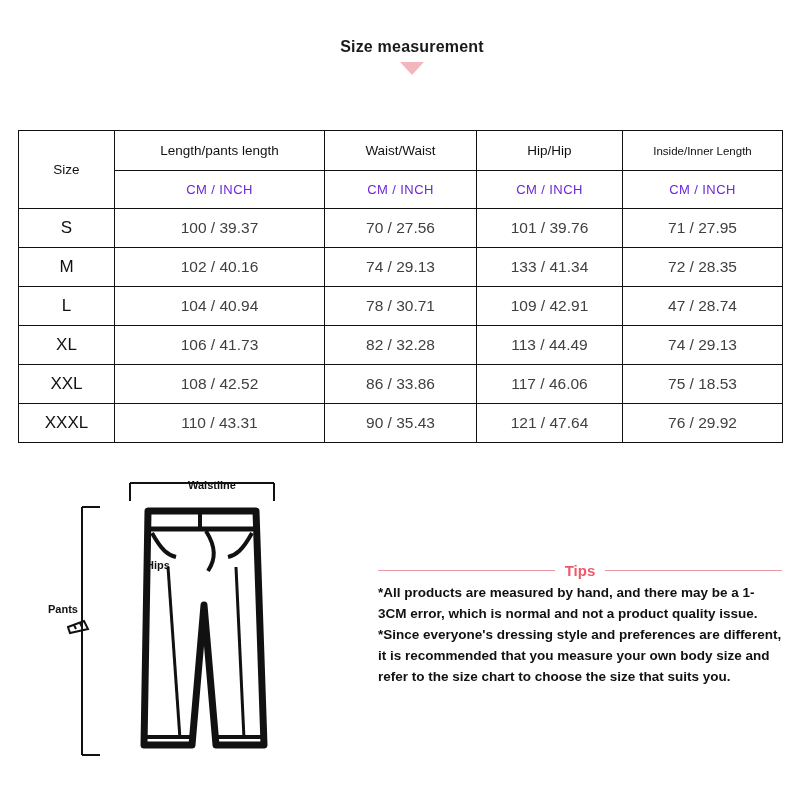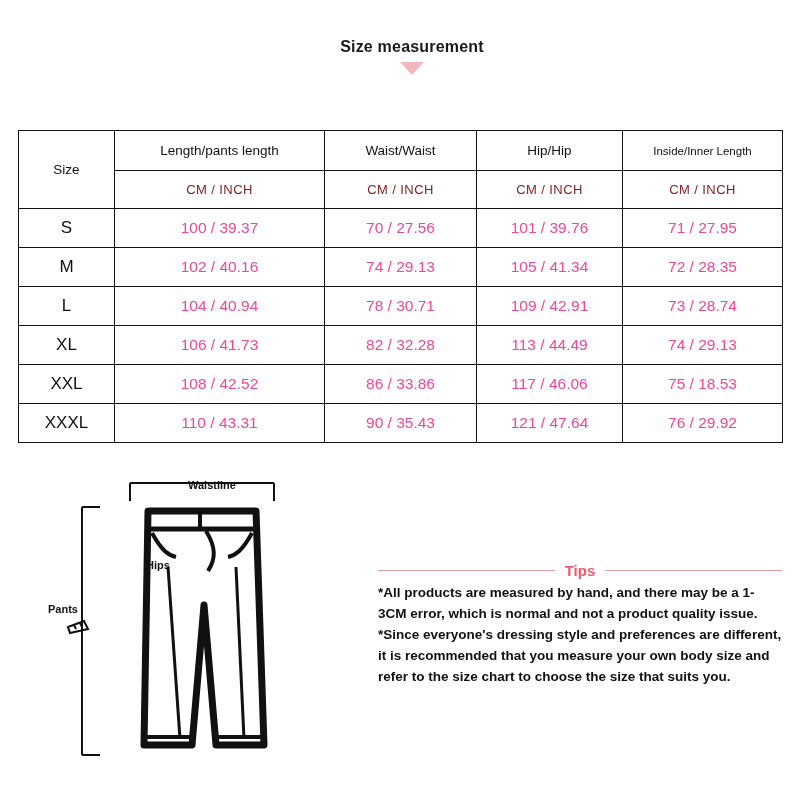--- a/index.html
+++ b/index.html
@@ -70,34 +70,34 @@
     font-weight: bold;
     color: #111111;
     vertical-align: middle;
   }
   .hdr-cell.small {
     font-size: 11.5px;
   }
   .unit-cell {
     height: 29px;
     font-size: 13px;
-    color: #7f1d1d;
+    color: #6d28d9;
     vertical-align: middle;
     letter-spacing: 0.4px;
   }
   .size-cell {
     height: 30px;
     font-size: 17px;
     color: #111111;
     vertical-align: middle;
   }
   .val-cell {
     height: 30px;
     font-size: 15.5px;
-    color: #ec4899;
+    color: #404040;
     vertical-align: middle;
   }
   .size-label-cell {
     font-size: 13.5px;
     font-weight: bold;
     vertical-align: middle;
   }
 
   
   .diagram {
@@ -187,29 +187,29 @@
         <td class="size-cell">S</td>
         <td class="val-cell">100 / 39.37</td>
         <td class="val-cell">70 / 27.56</td>
         <td class="val-cell">101 / 39.76</td>
         <td class="val-cell">71 / 27.95</td>
       </tr>
       <tr>
         <td class="size-cell">M</td>
         <td class="val-cell">102 / 40.16</td>
         <td class="val-cell">74 / 29.13</td>
-        <td class="val-cell">105 / 41.34</td>
+        <td class="val-cell">133 / 41.34</td>
         <td class="val-cell">72 / 28.35</td>
       </tr>
       <tr>
         <td class="size-cell">L</td>
         <td class="val-cell">104 / 40.94</td>
         <td class="val-cell">78 / 30.71</td>
         <td class="val-cell">109 / 42.91</td>
-        <td class="val-cell">73 / 28.74</td>
+        <td class="val-cell">47 / 28.74</td>
       </tr>
       <tr>
         <td class="size-cell">XL</td>
         <td class="val-cell">106 / 41.73</td>
         <td class="val-cell">82 / 32.28</td>
         <td class="val-cell">113 / 44.49</td>
         <td class="val-cell">74 / 29.13</td>
       </tr>
       <tr>
         <td class="size-cell">XXL</td>

